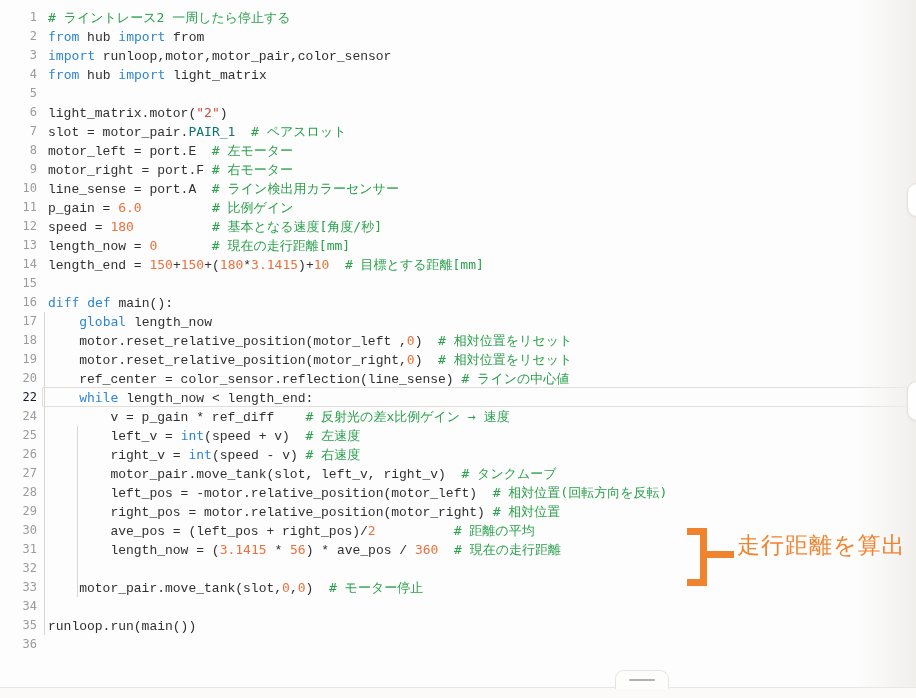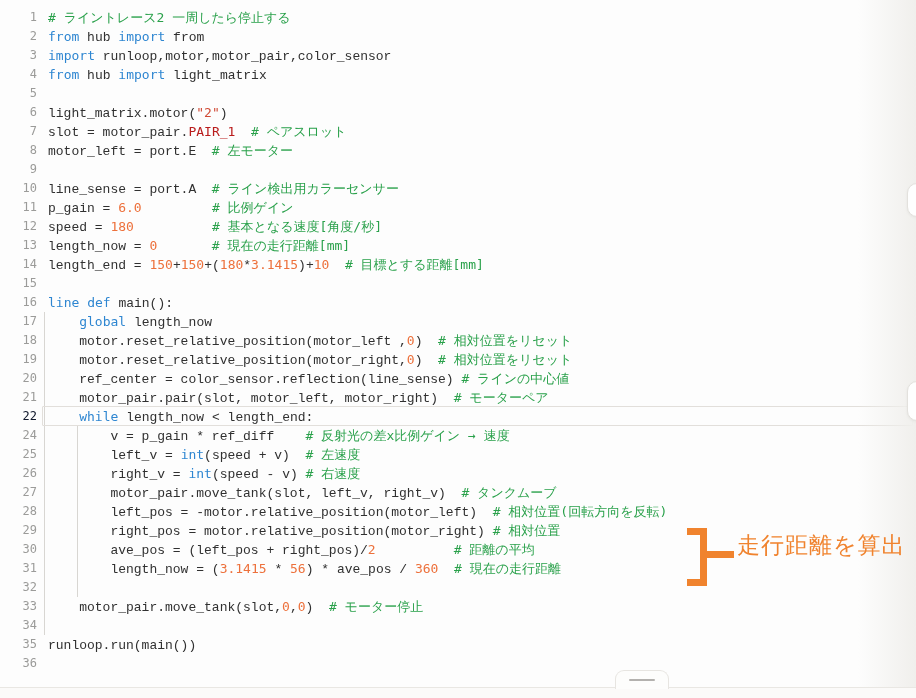--- a/index.html
+++ b/index.html
@@ -13,21 +13,21 @@
   .line { position:relative; height:19px; line-height:19px; font-size:13px; white-space:pre; }
   .gutter {
     position:absolute; left:0; top:0; width:37px; text-align:right;
     color:#9b9b99; font-size:12px;
   }
   .code { position:absolute; left:48px; top:0; }
   .t-kw   { color:#2e86d1; }
   .t-com  { color:#2aa14b;margin-top:9px; }
   .t-num  { color:#ed713c; }
   .t-str  { color:#d04a35; }
-  .t-const{ color:#b91c1c; }
+  .t-const{ color:#0f766e; }
   .t-pl   { color:#303030;font-family:Liberation Mono, monospace; }
   .line.active .gutter { color:#0f172a; }
   .line.active::after {
     content:""; position:absolute; left:42px; right:3px; top:-1px; bottom:0;
     border:1px solid #e2dfdb; border-radius:1px; pointer-events:none;
   }
   .right-fade {
     position:absolute; top:0; right:0; width:58px; height:100%;
     background:linear-gradient(to right, rgba(242,241,238,0), #f0efec);
     pointer-events:none; z-index:2;
@@ -68,33 +68,32 @@
     <div class="guide" style="left:77px; top:426px; height:171px;"></div>
     <div>
         <div class="line"><span class="gutter">1</span><span class="code"><span class="t-com"># ライントレース2 一周したら停止する</span></span></div>
         <div class="line"><span class="gutter">2</span><span class="code"><span class="t-kw">from</span><span class="t-pl"> hub </span><span class="t-kw">import</span><span class="t-pl"> from</span></span></div>
         <div class="line"><span class="gutter">3</span><span class="code"><span class="t-kw">import</span><span class="t-pl"> runloop,motor,motor_pair,color_sensor</span></span></div>
         <div class="line"><span class="gutter">4</span><span class="code"><span class="t-kw">from</span><span class="t-pl"> hub </span><span class="t-kw">import</span><span class="t-pl"> light_matrix</span></span></div>
         <div class="line"><span class="gutter">5</span><span class="code"></span></div>
         <div class="line"><span class="gutter">6</span><span class="code"><span class="t-pl">light_matrix.motor(</span><span class="t-str">"2"</span><span class="t-pl">)</span></span></div>
         <div class="line"><span class="gutter">7</span><span class="code"><span class="t-pl">slot = motor_pair.</span><span class="t-const">PAIR_1</span><span class="t-pl">  </span><span class="t-com"># ペアスロット</span></span></div>
         <div class="line"><span class="gutter">8</span><span class="code"><span class="t-pl">motor_left = port.E  </span><span class="t-com"># 左モーター</span></span></div>
-        <div class="line"><span class="gutter">9</span></div>
+        <div class="line"><span class="gutter">9</span><span class="code"><span class="t-pl">motor_right = port.F </span><span class="t-com"># 右モーター</span></span></div>
         <div class="line"><span class="gutter">10</span><span class="code"><span class="t-pl">line_sense = port.A  </span><span class="t-com"># ライン検出用カラーセンサー</span></span></div>
         <div class="line"><span class="gutter">11</span><span class="code"><span class="t-pl">p_gain = </span><span class="t-num">6.0</span><span class="t-pl">         </span><span class="t-com"># 比例ゲイン</span></span></div>
         <div class="line"><span class="gutter">12</span><span class="code"><span class="t-pl">speed = </span><span class="t-num">180</span><span class="t-pl">          </span><span class="t-com"># 基本となる速度[角度/秒]</span></span></div>
         <div class="line"><span class="gutter">13</span><span class="code"><span class="t-pl">length_now = </span><span class="t-num">0</span><span class="t-pl">       </span><span class="t-com"># 現在の走行距離[mm]</span></span></div>
         <div class="line"><span class="gutter">14</span><span class="code"><span class="t-pl">length_end = </span><span class="t-num">150</span><span class="t-pl">+</span><span class="t-num">150</span><span class="t-pl">+(</span><span class="t-num">180</span><span class="t-pl">*</span><span class="t-num">3.1415</span><span class="t-pl">)+</span><span class="t-num">10</span><span class="t-pl">  </span><span class="t-com"># 目標とする距離[mm]</span></span></div>
         <div class="line"><span class="gutter">15</span><span class="code"></span></div>
-        <div class="line"><span class="gutter">16</span><span class="code"><span class="t-kw">line</span><span class="t-pl"> </span><span class="t-kw">def</span><span class="t-pl"> main():</span></span></div>
+        <div class="line"><span class="gutter">16</span><span class="code"><span class="t-kw">diff</span><span class="t-pl"> </span><span class="t-kw">def</span><span class="t-pl"> main():</span></span></div>
         <div class="line"><span class="gutter">17</span><span class="code"><span class="t-pl">    </span><span class="t-kw">global</span><span class="t-pl"> length_now</span></span></div>
         <div class="line"><span class="gutter">18</span><span class="code"><span class="t-pl">    motor.reset_relative_position(motor_left ,</span><span class="t-num">0</span><span class="t-pl">)  </span><span class="t-com"># 相対位置をリセット</span></span></div>
         <div class="line"><span class="gutter">19</span><span class="code"><span class="t-pl">    motor.reset_relative_position(motor_right,</span><span class="t-num">0</span><span class="t-pl">)  </span><span class="t-com"># 相対位置をリセット</span></span></div>
         <div class="line"><span class="gutter">20</span><span class="code"><span class="t-pl">    ref_center = color_sensor.reflection(line_sense) </span><span class="t-com"># ラインの中心値</span></span></div>
-        <div class="line"><span class="gutter">21</span><span class="code"><span class="t-pl">    motor_pair.pair(slot, motor_left, motor_right)  </span><span class="t-com"># モーターペア</span></span></div>
         <div class="line active"><span class="gutter">22</span><span class="code"><span class="t-pl">    </span><span class="t-kw">while</span><span class="t-pl"> length_now &lt; length_end:</span></span></div>
         <div class="line"><span class="gutter">24</span><span class="code"><span class="t-pl">        v = p_gain * ref_diff    </span><span class="t-com"># 反射光の差x比例ゲイン → 速度</span></span></div>
         <div class="line"><span class="gutter">25</span><span class="code"><span class="t-pl">        left_v = </span><span class="t-kw">int</span><span class="t-pl">(speed + v)  </span><span class="t-com"># 左速度</span></span></div>
         <div class="line"><span class="gutter">26</span><span class="code"><span class="t-pl">        right_v = </span><span class="t-kw">int</span><span class="t-pl">(speed - v) </span><span class="t-com"># 右速度</span></span></div>
         <div class="line"><span class="gutter">27</span><span class="code"><span class="t-pl">        motor_pair.move_tank(slot, left_v, right_v)  </span><span class="t-com"># タンクムーブ</span></span></div>
         <div class="line"><span class="gutter">28</span><span class="code"><span class="t-pl">        left_pos = -motor.relative_position(motor_left)  </span><span class="t-com"># 相対位置(回転方向を反転)</span></span></div>
         <div class="line"><span class="gutter">29</span><span class="code"><span class="t-pl">        right_pos = motor.relative_position(motor_right) </span><span class="t-com"># 相対位置</span></span></div>
         <div class="line"><span class="gutter">30</span><span class="code"><span class="t-pl">        ave_pos = (left_pos + right_pos)/</span><span class="t-num">2</span><span class="t-pl">          </span><span class="t-com"># 距離の平均</span></span></div>
         <div class="line"><span class="gutter">31</span><span class="code"><span class="t-pl">        length_now = (</span><span class="t-num">3.1415</span><span class="t-pl"> * </span><span class="t-num">56</span><span class="t-pl">) * ave_pos / </span><span class="t-num">360</span><span class="t-pl">  </span><span class="t-com"># 現在の走行距離</span></span></div>
         <div class="line"><span class="gutter">32</span><span class="code"></span></div>

